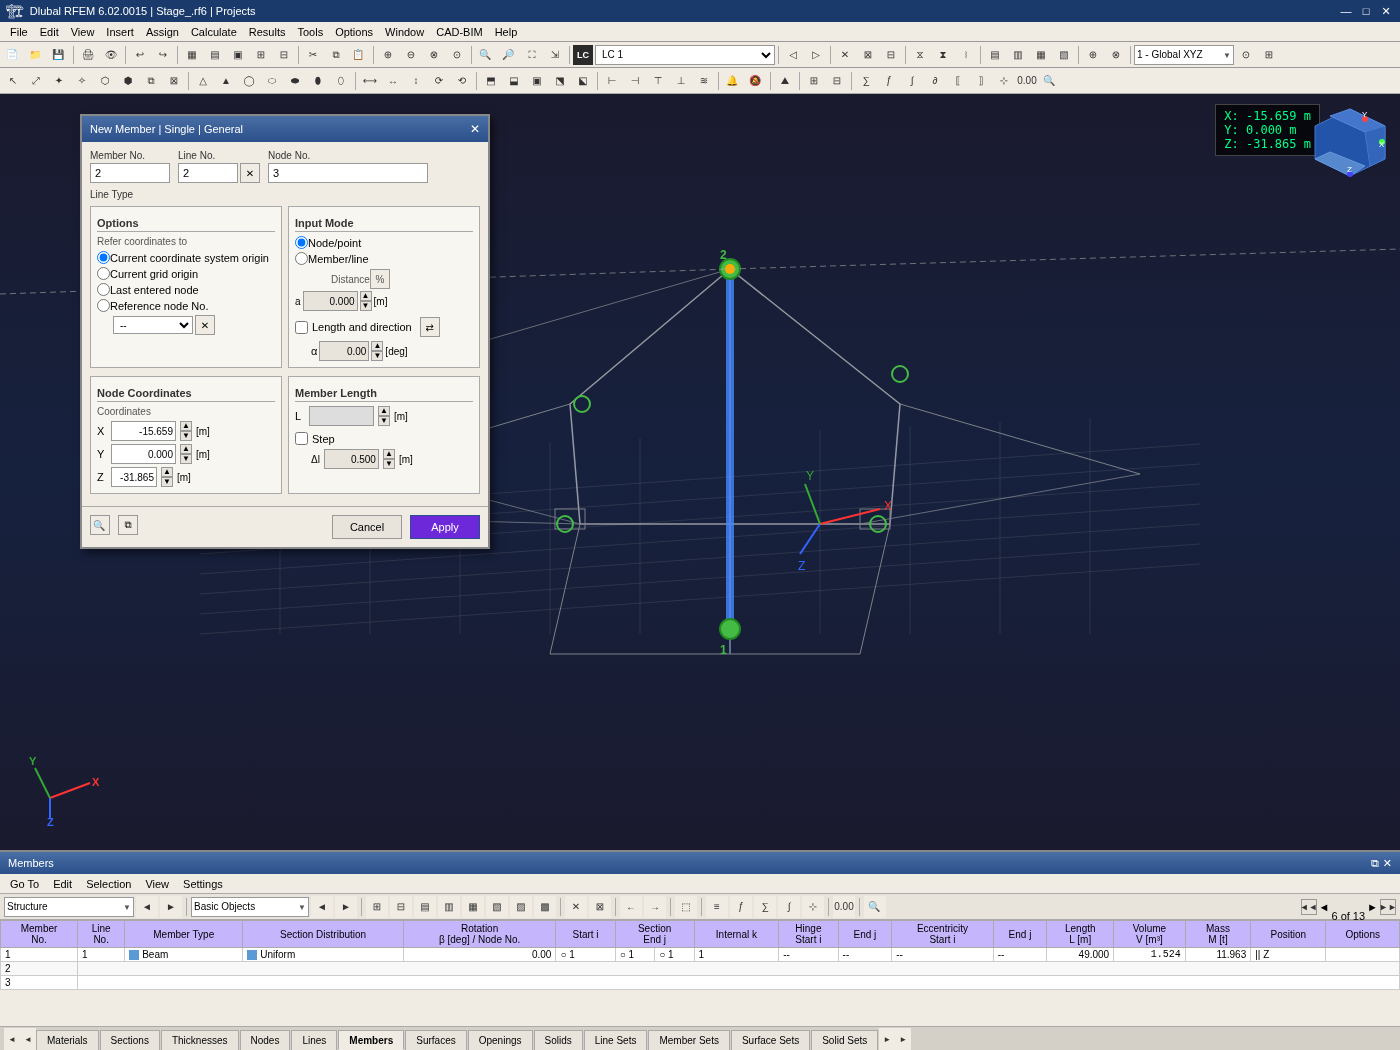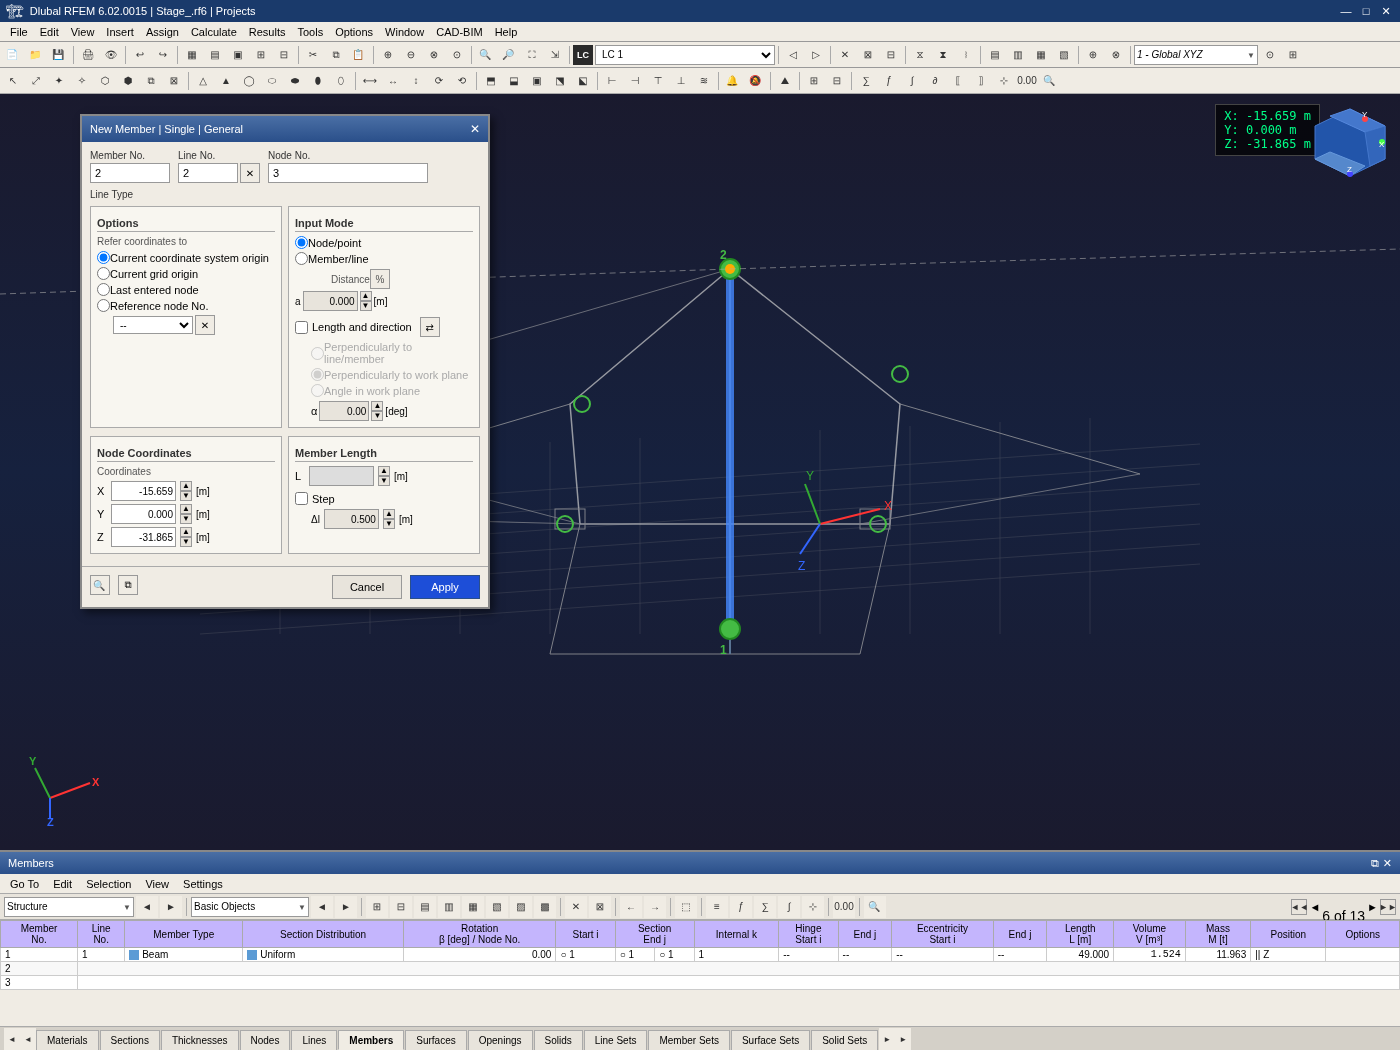--- a/index.html
+++ b/index.html
@@ -74,21 +74,21 @@
     .data-table tr:nth-child(even) td { background: #f8f8f8; }
     
     
     .tab-bar { background: #d4d0c8; height: 24px; display: flex; align-items: flex-end; padding: 0 4px; border-top: 1px solid #aaa; }
     .tab { height: 20px; padding: 0 10px; border: 1px solid #aaa; border-bottom: none; background: #e8e4dc; cursor: pointer; display: flex; align-items: center; font-size: 10px; margin-right: 1px; }
     .tab.active { background: #f0ece4; border-bottom: 1px solid #f0ece4; font-weight: bold; }
     
     
     .dialog-footer { display: flex; justify-content: center; gap: 8px; padding: 8px; border-top: 1px solid #aaa; }
     .dlg-btn { height: 24px; min-width: 70px; border: 1px solid #999; background: #e8e4dc; cursor: pointer; font-size: 11px; display: flex; align-items: center; justify-content: center; }
-    .dlg-btn.primary { background: #1d4ed8; color: white; border-color: #2a4f8a; }
+    .dlg-btn.primary { background: #6d28d9; color: white; border-color: #2a4f8a; }
     .spin-btn { width: 12px; height: 10px; border: 1px solid #999; background: #e8e4dc; cursor: pointer; display: flex; align-items: center; justify-content: center; font-size: 8px; line-height: 1; }
     
     .num-input { width: 60px; height: 20px; border: 1px solid #999; background: white; padding: 0 2px; font-size: 10px; text-align: right; }
     
     
     .scene-svg { position: absolute; inset: 0; width: 100%; height: 100%; }
     
     
     .select-wrapper { position: relative; display: inline-block; }
     .select-wrapper select { appearance: none; padding-right: 16px; }
@@ -183,21 +183,21 @@
   <div class="tb-btn">▤</div>
   <div class="tb-btn">▥</div>
   <div class="tb-btn">▦</div>
   <div class="tb-btn">▧</div>
   <div class="tb-sep"></div>
   <div class="tb-btn">⊕</div>
   <div class="tb-btn">⊗</div>
   <div class="tb-sep"></div>
 
   <div class="select-wrapper">
-    <select class="tb-dropdown" style="width:124px;font-style:italic;">
+    <select class="tb-dropdown" style="width:100px;">
       <option>1 - Global XYZ</option>
     </select>
   </div>
   <div class="tb-btn">⊙</div>
   <div class="tb-btn">⊞</div>
 </div>
 
 <div class="toolbar2">
   <div class="tb-btn">↖</div>
   <div class="tb-btn">⤢</div>
@@ -458,34 +458,20 @@
               </div>
               <span style="font-size:10px;">[m]</span>
             </div>
 
             <div style="margin-top:6px;">
               <label class="checkbox-item">
                 <input type="checkbox" style="">
                 <span>Length and direction</span>
                 <button class="btn-icon" style="margin-left:4px;">⇄</button>
               </label>
-              <div class="radio-group" style="margin-top:4px;margin-left:16px;">
-                <label class="radio-item">
-                  <input type="radio" name="direction" disabled="" style="">
-                  <span style="color:#aaa;">Perpendicularly to line/member</span>
-                </label>
-                <label class="radio-item">
-                  <input type="radio" name="direction" checked="" disabled="" style="">
-                  <span style="color:#aaa;">Perpendicularly to work plane</span>
-                </label>
-                <label class="radio-item">
-                  <input type="radio" name="direction" disabled="" style="">
-                  <span style="color:#aaa;">Angle in work plane</span>
-                </label>
-              </div>
               <div style="display:flex;align-items:center;gap:2px;margin-top:4px;margin-left:16px;">
                 <span style="font-size:11px;">α</span>
                 <input class="num-input" type="text" value="0.00" style="width: 50px; background: rgb(232, 228, 220);">
                 <div style="display:flex;flex-direction:column;">
                   <button class="spin-btn">▲</button>
                   <button class="spin-btn">▼</button>
                 </div>
                 <span style="font-size:10px;">[deg]</span>
               </div>
             </div>
@@ -513,21 +499,21 @@
               <input class="num-input" type="text" value="0.000" style="width: 65px;">
               <div style="display:flex;flex-direction:column;">
                 <button class="spin-btn">▲</button>
                 <button class="spin-btn">▼</button>
               </div>
               <span style="font-size:10px;">[m]</span>
             </div>
 
             <div style="display:flex;align-items:center;gap:4px;">
               <span style="font-size:11px;width:10px;">Z</span>
-              <input class="num-input" type="text" value="-31.865" style="width: 65px;">
+              <input class="num-input" type="text" value="-31.865" style="width: 46px;">
               <div style="display:flex;flex-direction:column;">
                 <button class="spin-btn">▲</button>
                 <button class="spin-btn">▼</button>
               </div>
               <span style="font-size:10px;">[m]</span>
             </div>
           </div>
 
           <div class="panel-section" style="flex:1;">
             <div class="section-label">Member Length</div>
@@ -631,21 +617,21 @@
     <div class="tb-btn">∫</div>
     <div class="tb-btn">⊹</div>
     <div class="tb-sep"></div>
     <div class="tb-btn">0.00</div>
     <div class="tb-sep"></div>
     <div class="tb-btn">🔍</div>
 
     <div style="margin-left:auto;display:flex;align-items:center;gap:2px;">
       <div class="tb-btn pg-btn">◄◄</div>
       <span>◄</span>
-      <span style="font-size:14px;margin-top:18px;">6 of 13</span>
+      <span style="font-size:11px;margin-top:18px;">6 of 13</span>
       <span>►</span>
       <div class="tb-btn pg-btn">►►</div>
     </div>
   </div>
 
   <div class="table-container">
     <table class="data-table">
       <thead>
         <tr>
           <th>Member<br>No.</th>

